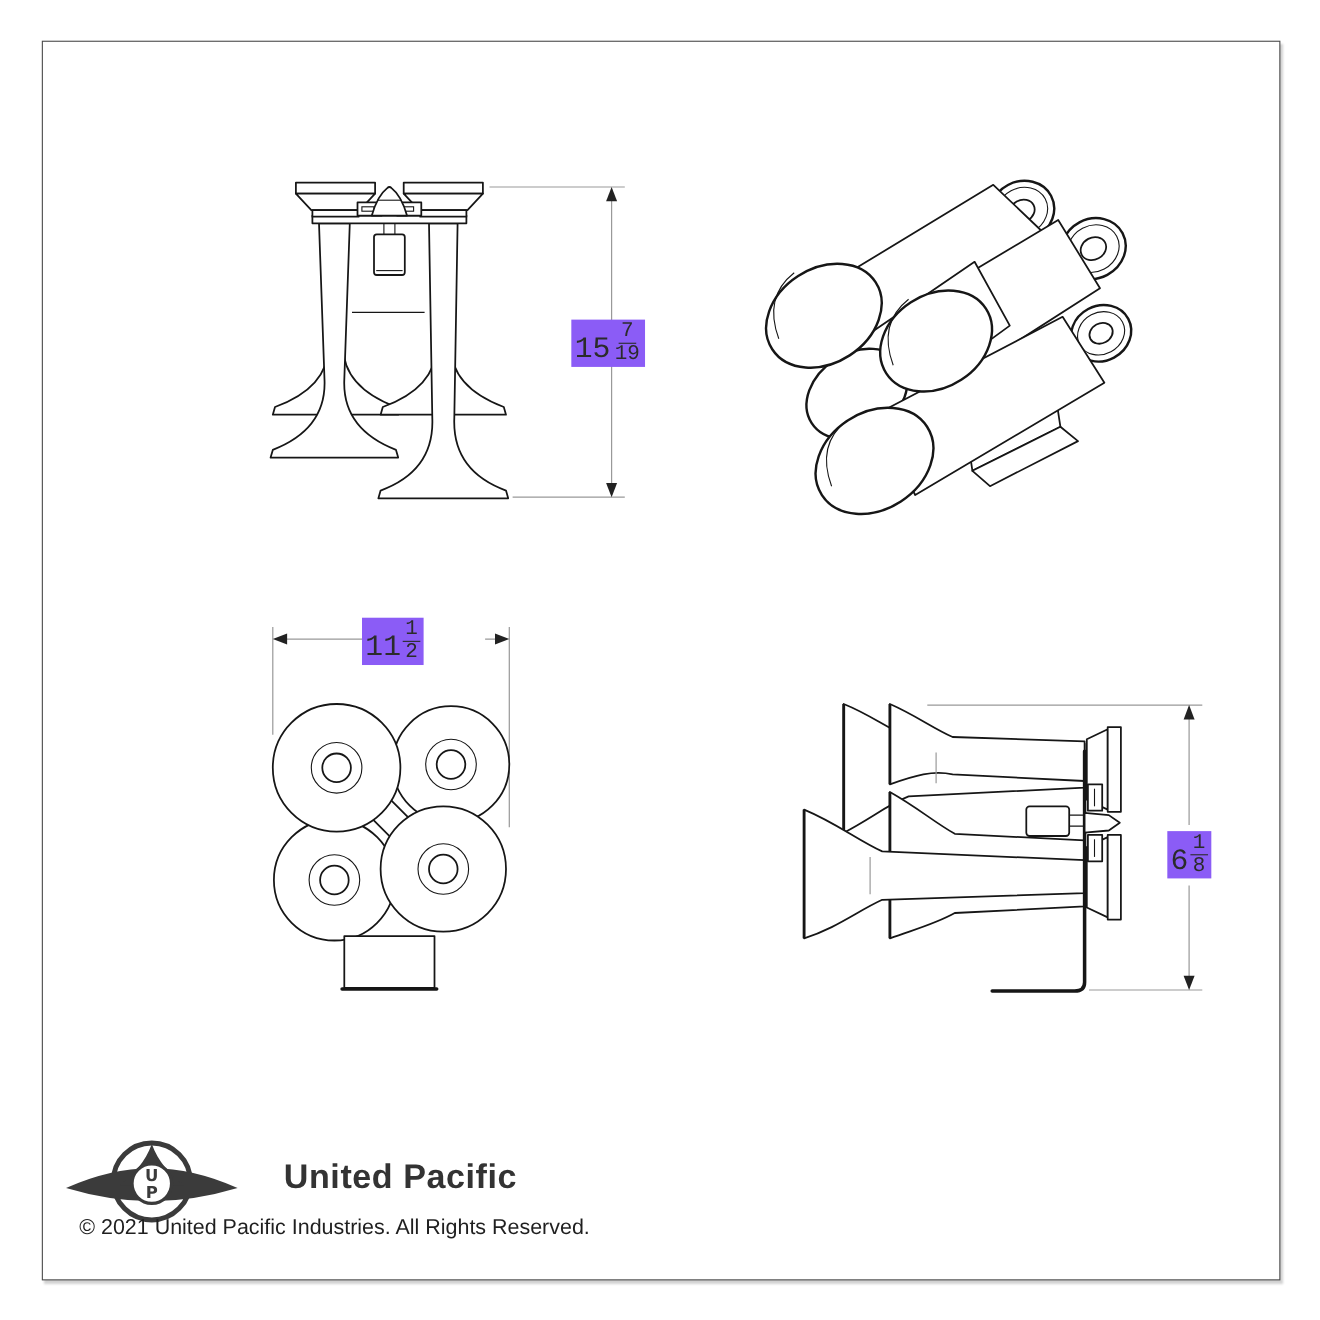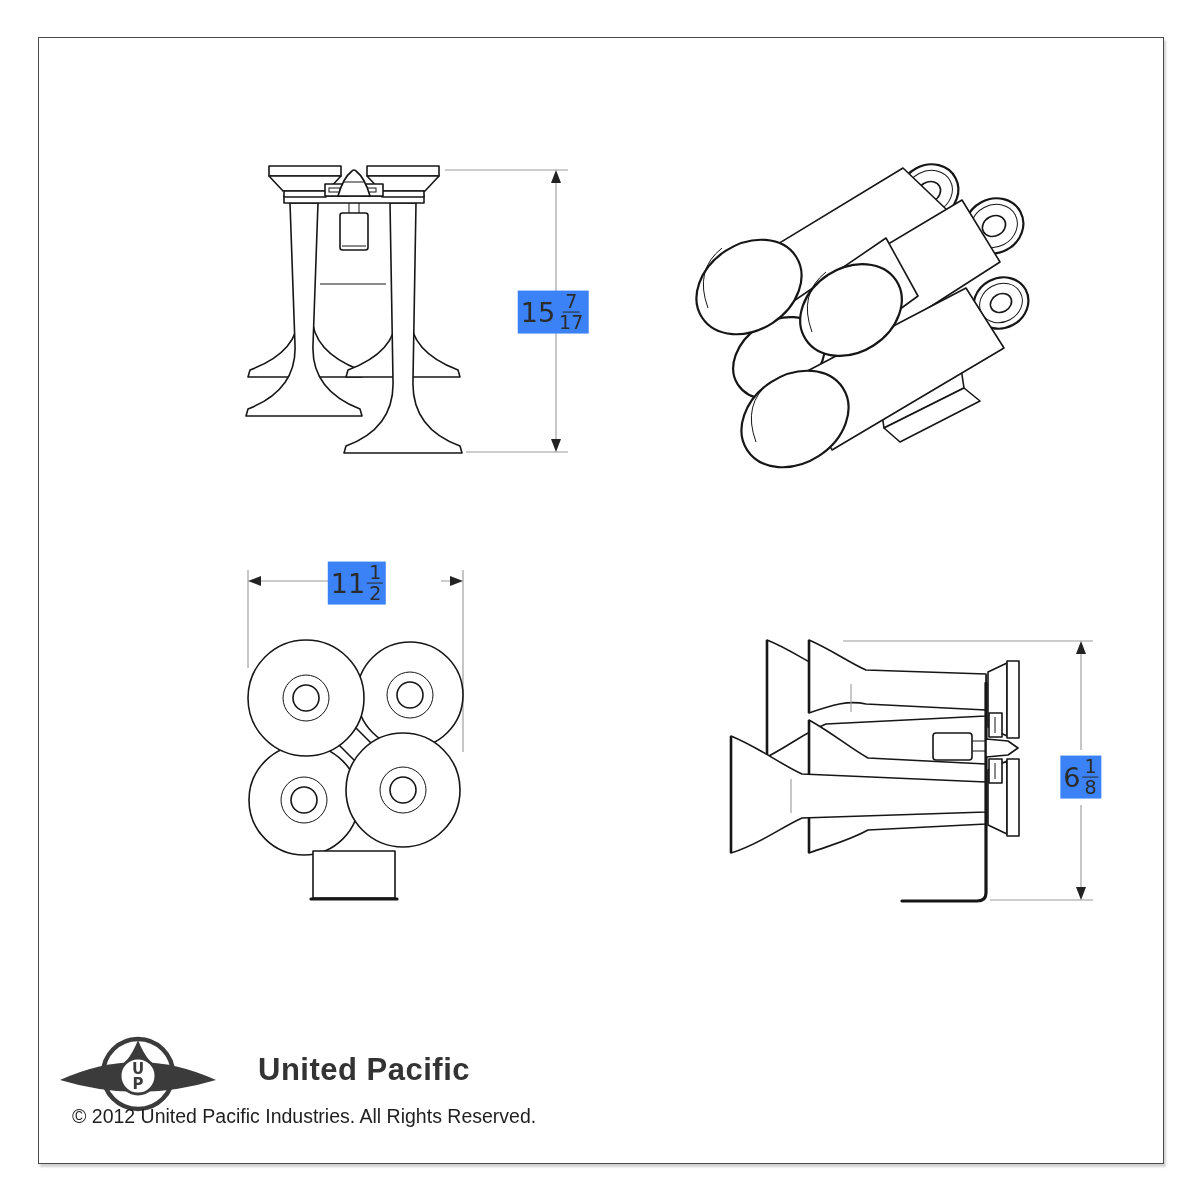--- a/index.html
+++ b/index.html
@@ -10,22 +10,22 @@
   svg{position:absolute;left:0;top:0;}
   .ln{stroke:#161616;stroke-width:1.6;fill:none;stroke-linecap:round;stroke-linejoin:round;}
   .fw{stroke:#161616;stroke-width:1.6;fill:#ffffff;stroke-linejoin:round;}
   .fwb{stroke:#161616;stroke-width:2.2;fill:#ffffff;stroke-linejoin:round;}
   .thin{stroke:#161616;stroke-width:1;fill:none;}
   .thick{stroke:#161616;stroke-width:3.2;fill:none;stroke-linecap:round;}
   .mouth{stroke:#161616;stroke-width:2.6;fill:none;stroke-linecap:butt;}
   .seam{stroke:#9a9a9a;stroke-width:1.1;fill:none;}
   .dim{stroke:#999999;stroke-width:1.1;fill:none;}
   .arr{fill:#222222;stroke:none;}
-  .dimtext{position:absolute;transform:translate(-50%,-50%);display:flex;align-items:center;
-           background:#3b82f6;padding:1px 3px;color:#2b2b2b;white-space:nowrap;}
+  .dimtext{position:absolute;transform:translate(-50%,-50%);display:flex;align-items:flex-end;
+           background:#8b5cf6;padding:1px 3px;color:#2b2b2b;white-space:nowrap;font-family:Liberation Mono, monospace;}
   .whole{font-size:27px;line-height:1;}
   .frac{display:inline-flex;flex-direction:column;align-items:center;margin-left:2px;}
   .frac .num{font-size:19px;line-height:1.05;border-bottom:1.8px solid #2b2b2b;padding:0 2px;}
   .frac .den{font-size:19px;line-height:1.05;padding:0 2px;}
   #brand-word{position:absolute;left:212px;top:1052px;font-size:31px;font-weight:600;
               color:#333333;letter-spacing:0.5px;font-family:"Liberation Sans",sans-serif;margin-left:46px;}
   #copyright{position:absolute;left:72px;top:1105px;font-size:19.5px;color:#1f1f1f;
              font-family:"Liberation Sans",sans-serif;}
   .logoletter{font-family:"DejaVu Sans",sans-serif;font-weight:bold;font-size:15px;fill:#3b3b3b;}
 </style>
@@ -206,33 +206,33 @@
       <circle cx="138" cy="1076" r="18" fill="#ffffff" stroke="#3b3b3b" stroke-width="3"></circle>
       <text class="logoletter" x="138" y="1074" text-anchor="middle">U</text>
       <text class="logoletter" x="138" y="1089" text-anchor="middle">P</text>
     </g>
   </svg>
 
   <div class="dimtext" style="left:553px;top:312px;">
     <span class="whole">15</span>
       <span class="frac">
         <span class="num">7</span>
-        <span class="den">17</span>
+        <span class="den">19</span>
       </span>
   </div>
   <div class="dimtext" style="left:357px;top:583px;">
     <span class="whole">11</span>
       <span class="frac">
         <span class="num">1</span>
         <span class="den">2</span>
       </span>
   </div>
   <div class="dimtext" style="left:1081px;top:777px;">
     <span class="whole">6</span>
       <span class="frac">
         <span class="num">1</span>
         <span class="den">8</span>
       </span>
   </div>
 
   <div id="brand-word">United Pacific</div>
-  <div id="copyright">© 2012 United Pacific Industries. All Rights Reserved.</div>
+  <div id="copyright">© 2021 United Pacific Industries. All Rights Reserved.</div>
 </div>
 
 </body></html>

